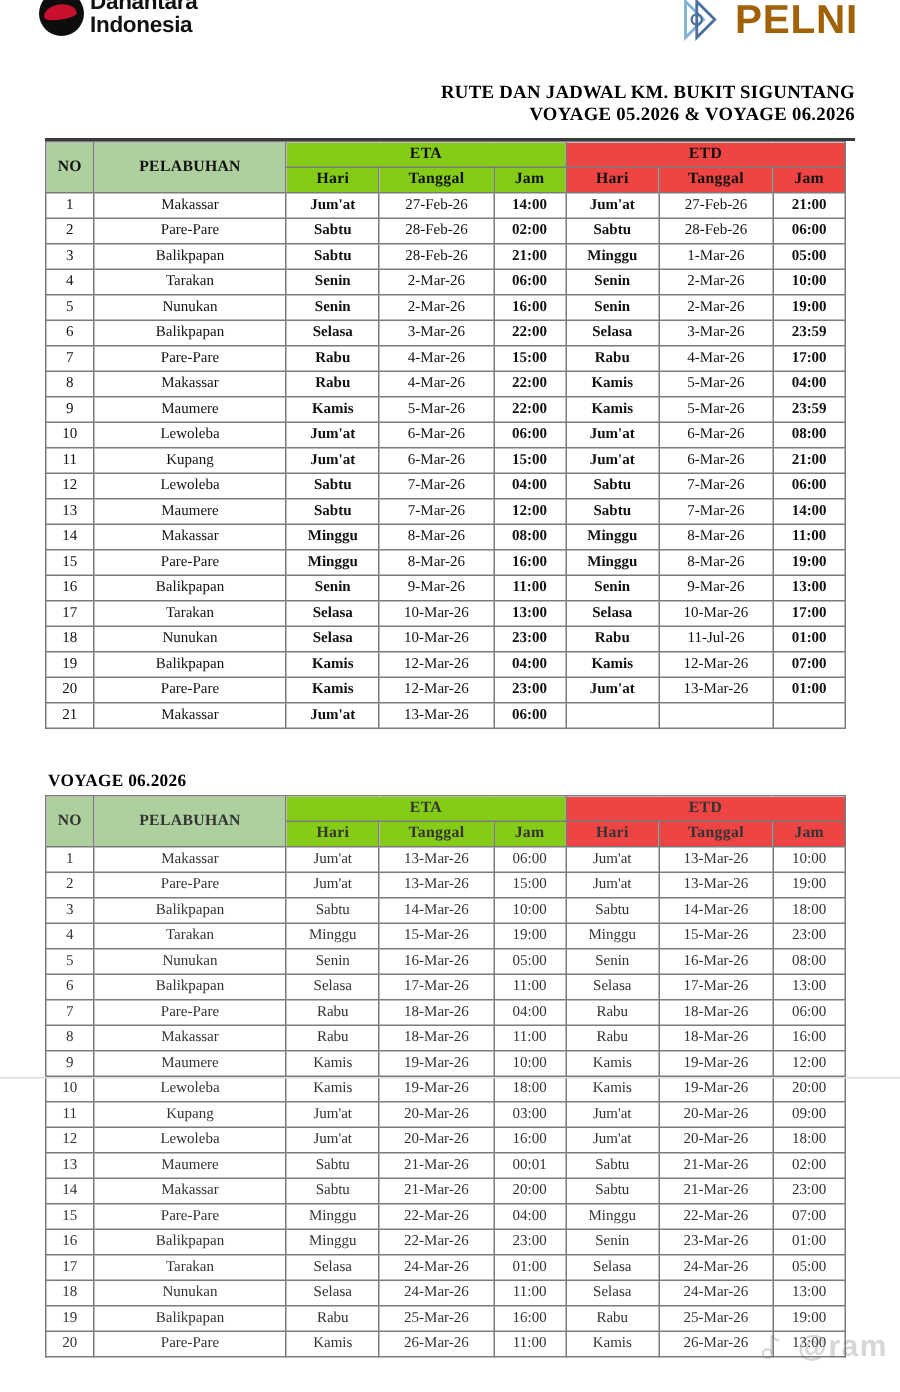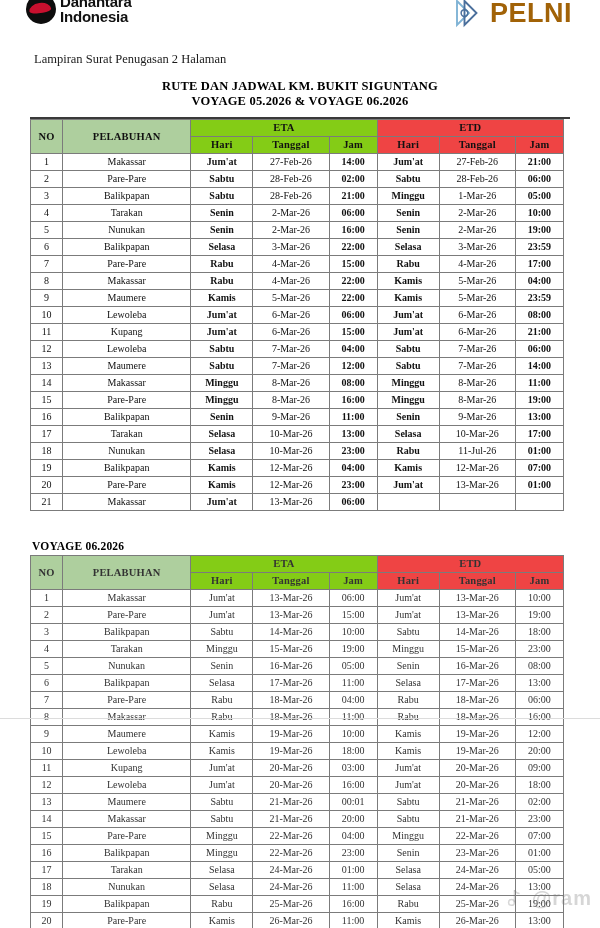--- a/index.html
+++ b/index.html
@@ -81,21 +81,21 @@
     padding: 0 30px;
     position: relative;
   }
   .lampiran {
     font-size: 12.5px;
     color: #1a1a1a;
     margin-top: 10px;
     margin-left: 4px;
   }
   .doc-title {
-    text-align: center;
+    text-align: right;
     font-weight: bold;
     font-size: 12.5px;
     line-height: 15px;
     margin-top: 12px;
     letter-spacing: 0.2px;
     color: #000;
   }
   .title-rule {
     border: 0;
     border-top: 2px solid #3a3a3a;
@@ -193,21 +193,20 @@
       <path d="M14 4 L30 20 L14 36 Z" fill="none" stroke="#4a6f9c" stroke-width="2.5"></path>
       <circle cx="14" cy="20" r="4.5" fill="none" stroke="#4a6f9c" stroke-width="2"></circle>
     </svg>
     <div class="pelni-text">PELNI</div>
   </div>
 
 </div>
 
 <div class="doc">
 
-  <div class="lampiran">Lampiran Surat Penugasan 2 Halaman</div>
 
   <div class="doc-title">
     <div>RUTE DAN JADWAL KM. BUKIT SIGUNTANG</div>
     <div>VOYAGE 05.2026 &amp; VOYAGE 06.2026</div>
   </div>
 
   <hr class="title-rule">
 
 
   <table class="sched bold">

